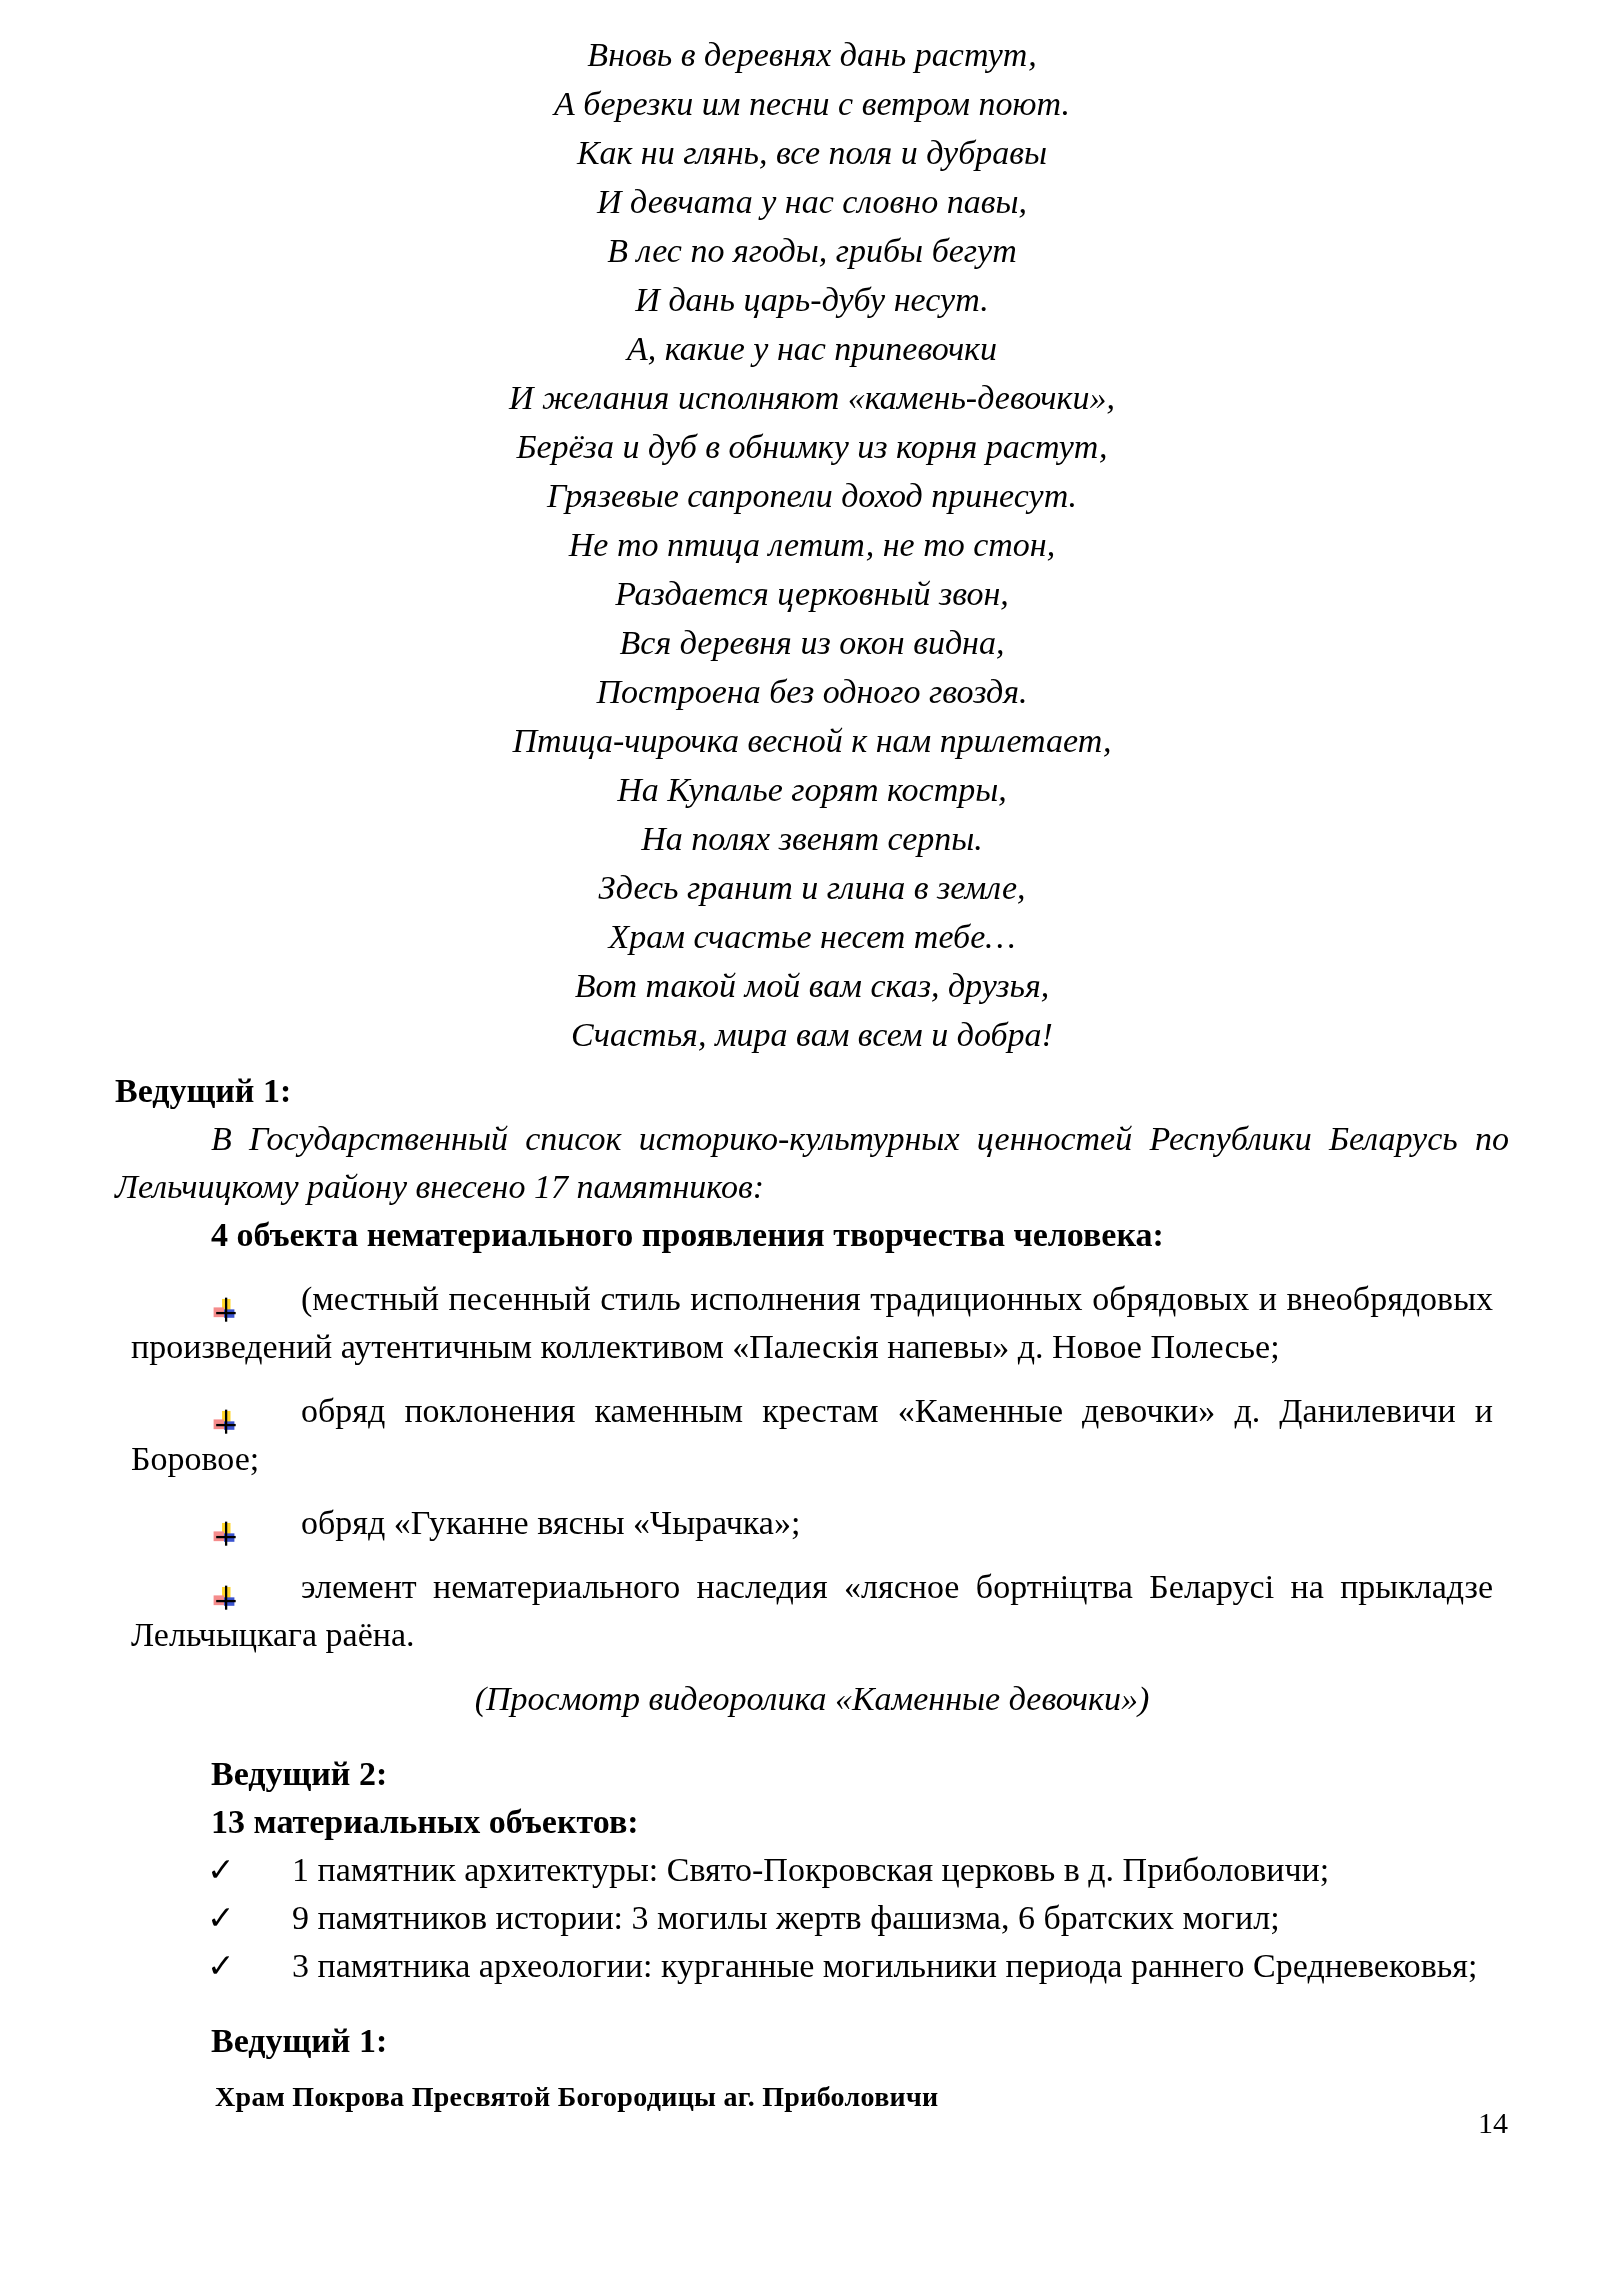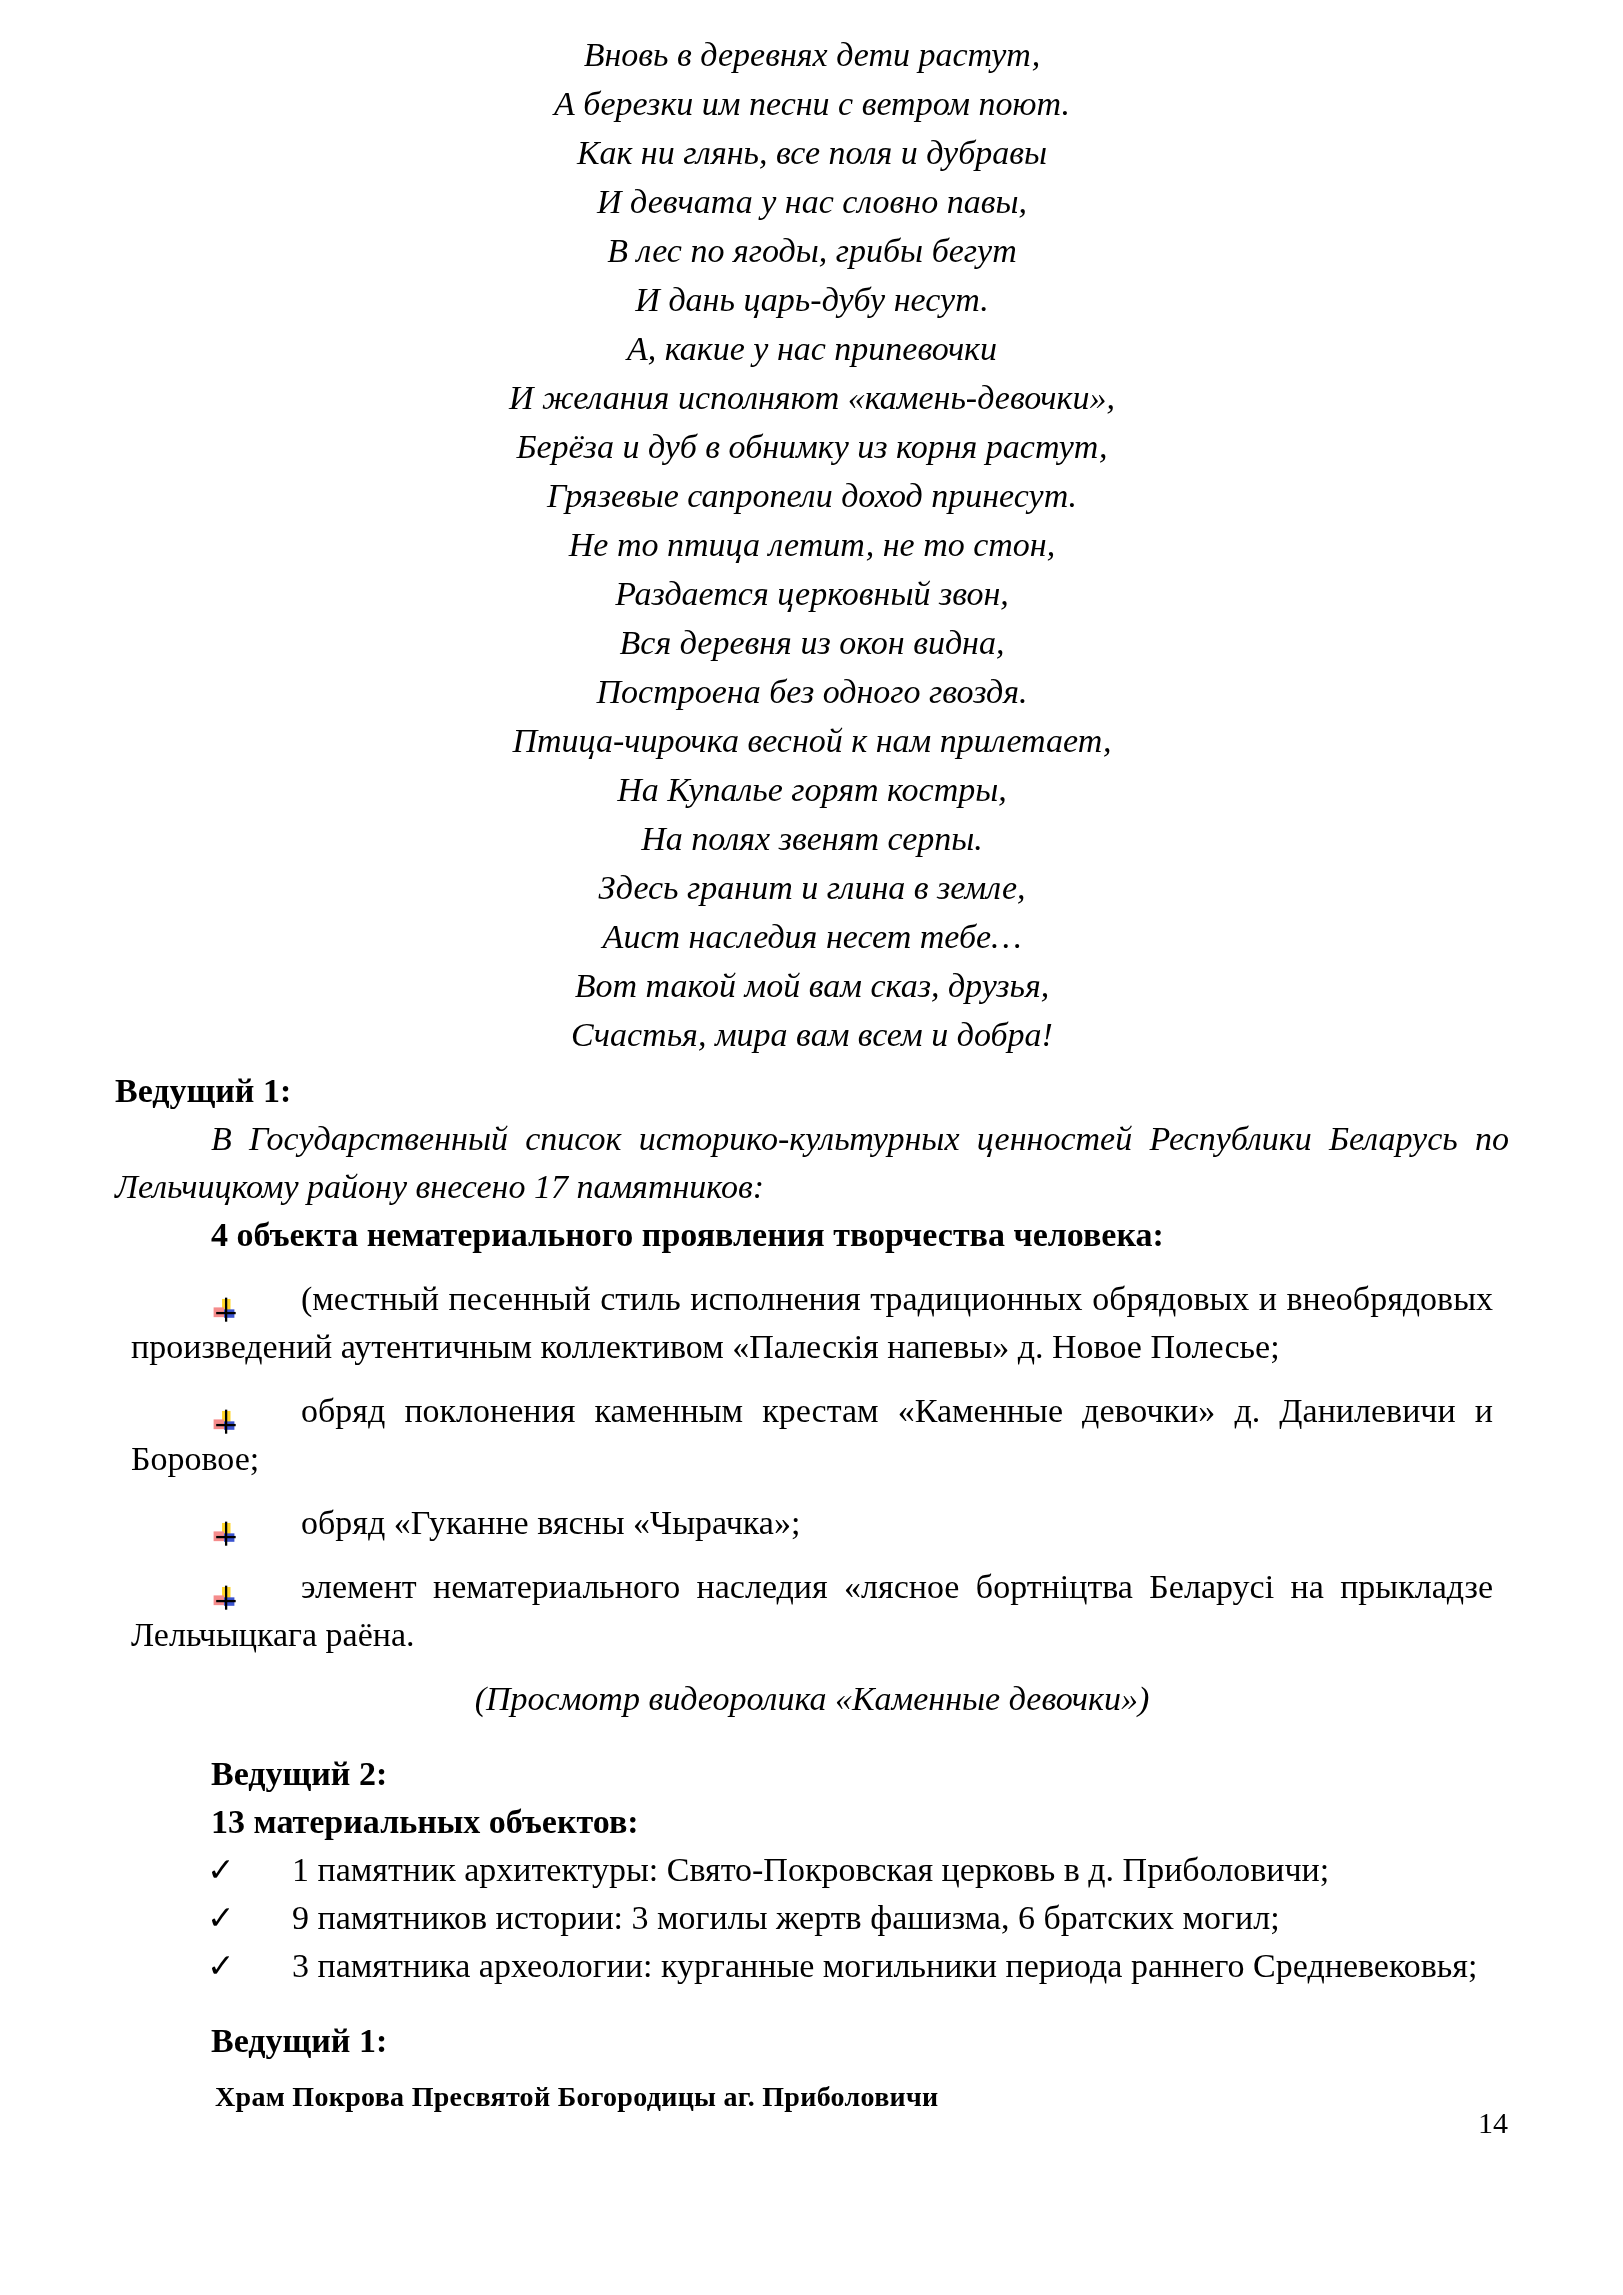--- a/index.html
+++ b/index.html
@@ -148,39 +148,39 @@
     line-height: 33px;
     font-family: "Liberation Serif", "DejaVu Serif", serif;
   }
 </style>
 </head>
 <body>
 
 <div class="page">
 
   <div class="poem">
-    <div class="poem-line">Вновь в деревнях дети растут,</div>
+    <div class="poem-line">Вновь в деревнях дань растут,</div>
     <div class="poem-line">А березки им песни с ветром поют.</div>
     <div class="poem-line">Как ни глянь, все поля и дубравы</div>
     <div class="poem-line">И девчата у нас словно павы,</div>
     <div class="poem-line">В лес по ягоды, грибы бегут</div>
     <div class="poem-line">И дань царь-дубу несут.</div>
     <div class="poem-line">А, какие у нас припевочки</div>
     <div class="poem-line">И желания исполняют «камень-девочки»,</div>
     <div class="poem-line">Берёза и дуб в обнимку из корня растут,</div>
     <div class="poem-line">Грязевые сапропели доход принесут.</div>
     <div class="poem-line">Не то птица летит, не то стон,</div>
     <div class="poem-line">Раздается церковный звон,</div>
     <div class="poem-line">Вся деревня из окон видна,</div>
     <div class="poem-line">Построена без одного гвоздя.</div>
     <div class="poem-line">Птица-чирочка весной к нам прилетает,</div>
     <div class="poem-line">На Купалье горят костры,</div>
     <div class="poem-line">На полях звенят серпы.</div>
     <div class="poem-line">Здесь гранит и глина в земле,</div>
-    <div class="poem-line">Аист наследия несет тебе…</div>
+    <div class="poem-line">Храм счастье несет тебе…</div>
     <div class="poem-line">Вот такой мой вам сказ, друзья,</div>
     <div class="poem-line">Счастья, мира вам всем и добра!</div>
   </div>
 
   <div class="body-block">
 
     <p class="speaker">Ведущий 1:</p>
 
     <p class="para">В Государственный список историко-культурных ценностей Республики Беларусь по Лельчицкому району внесено 17 памятников:</p>
 

